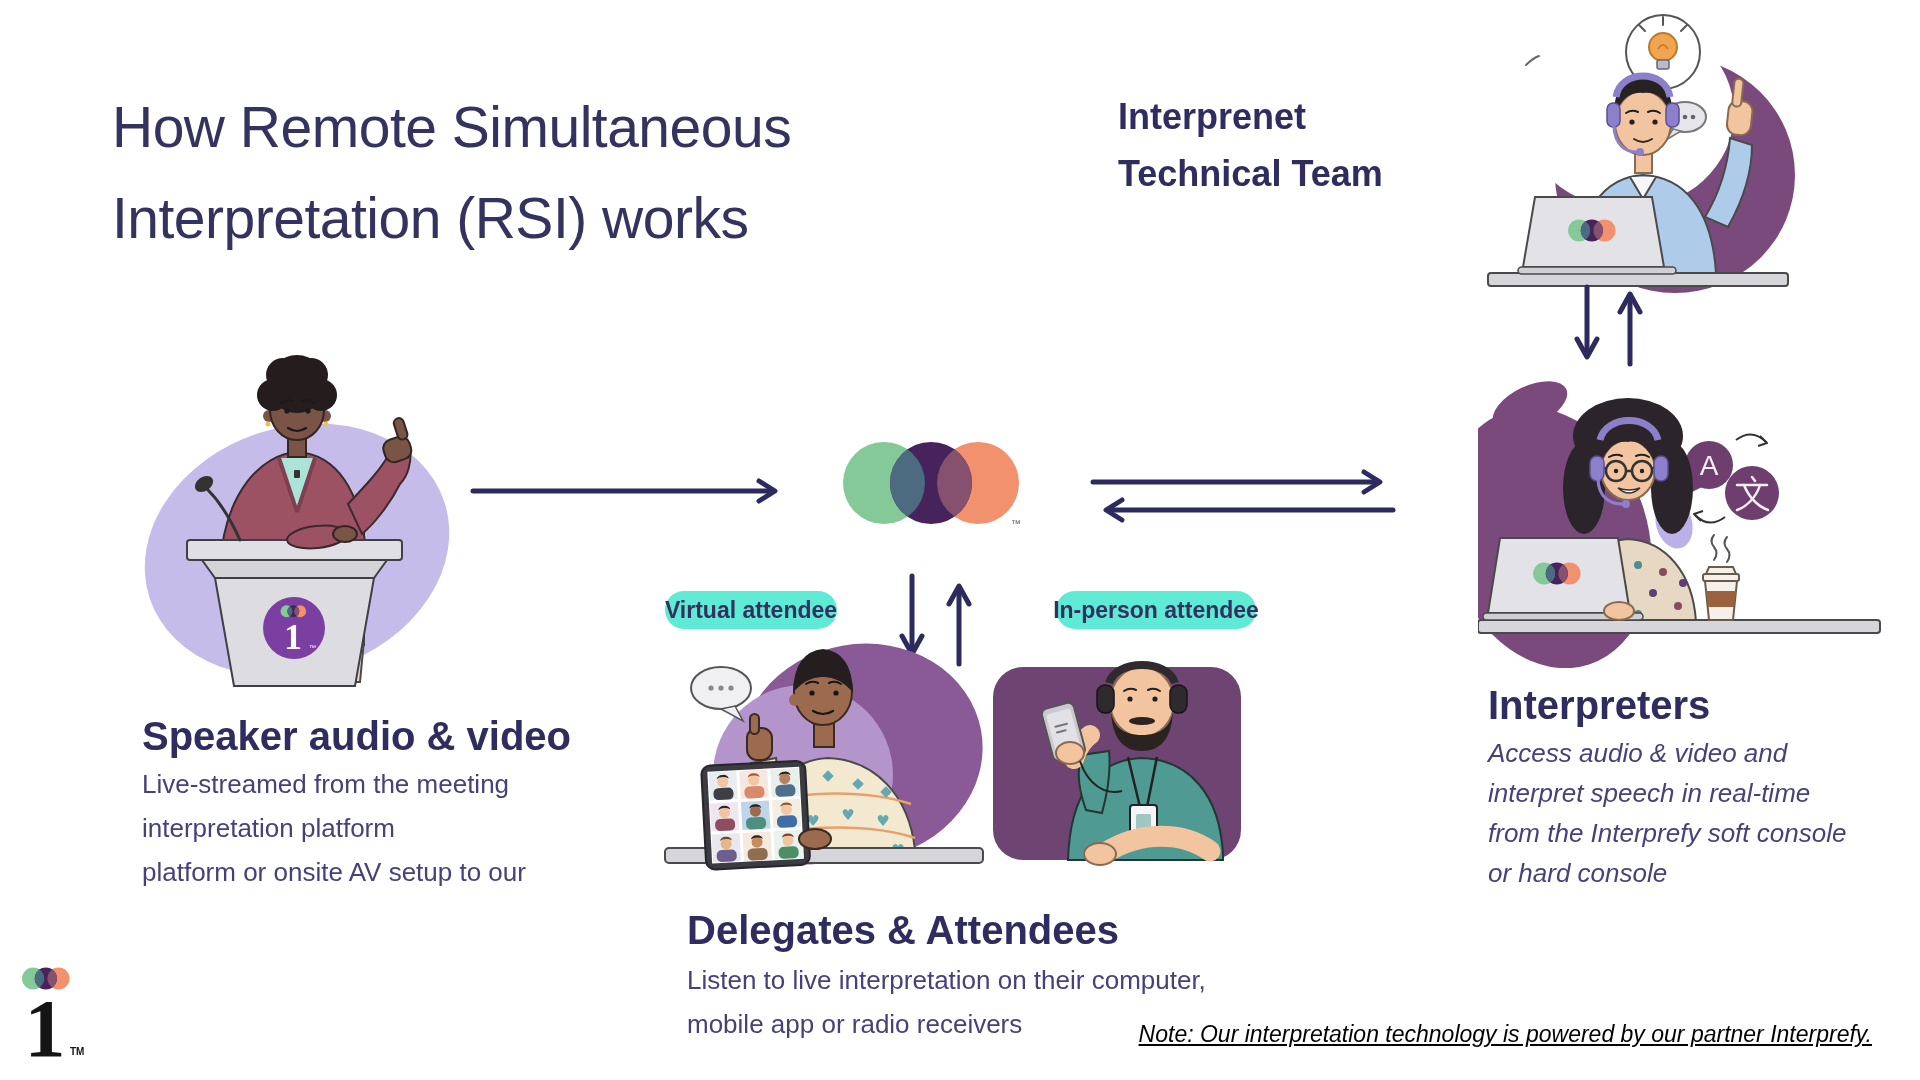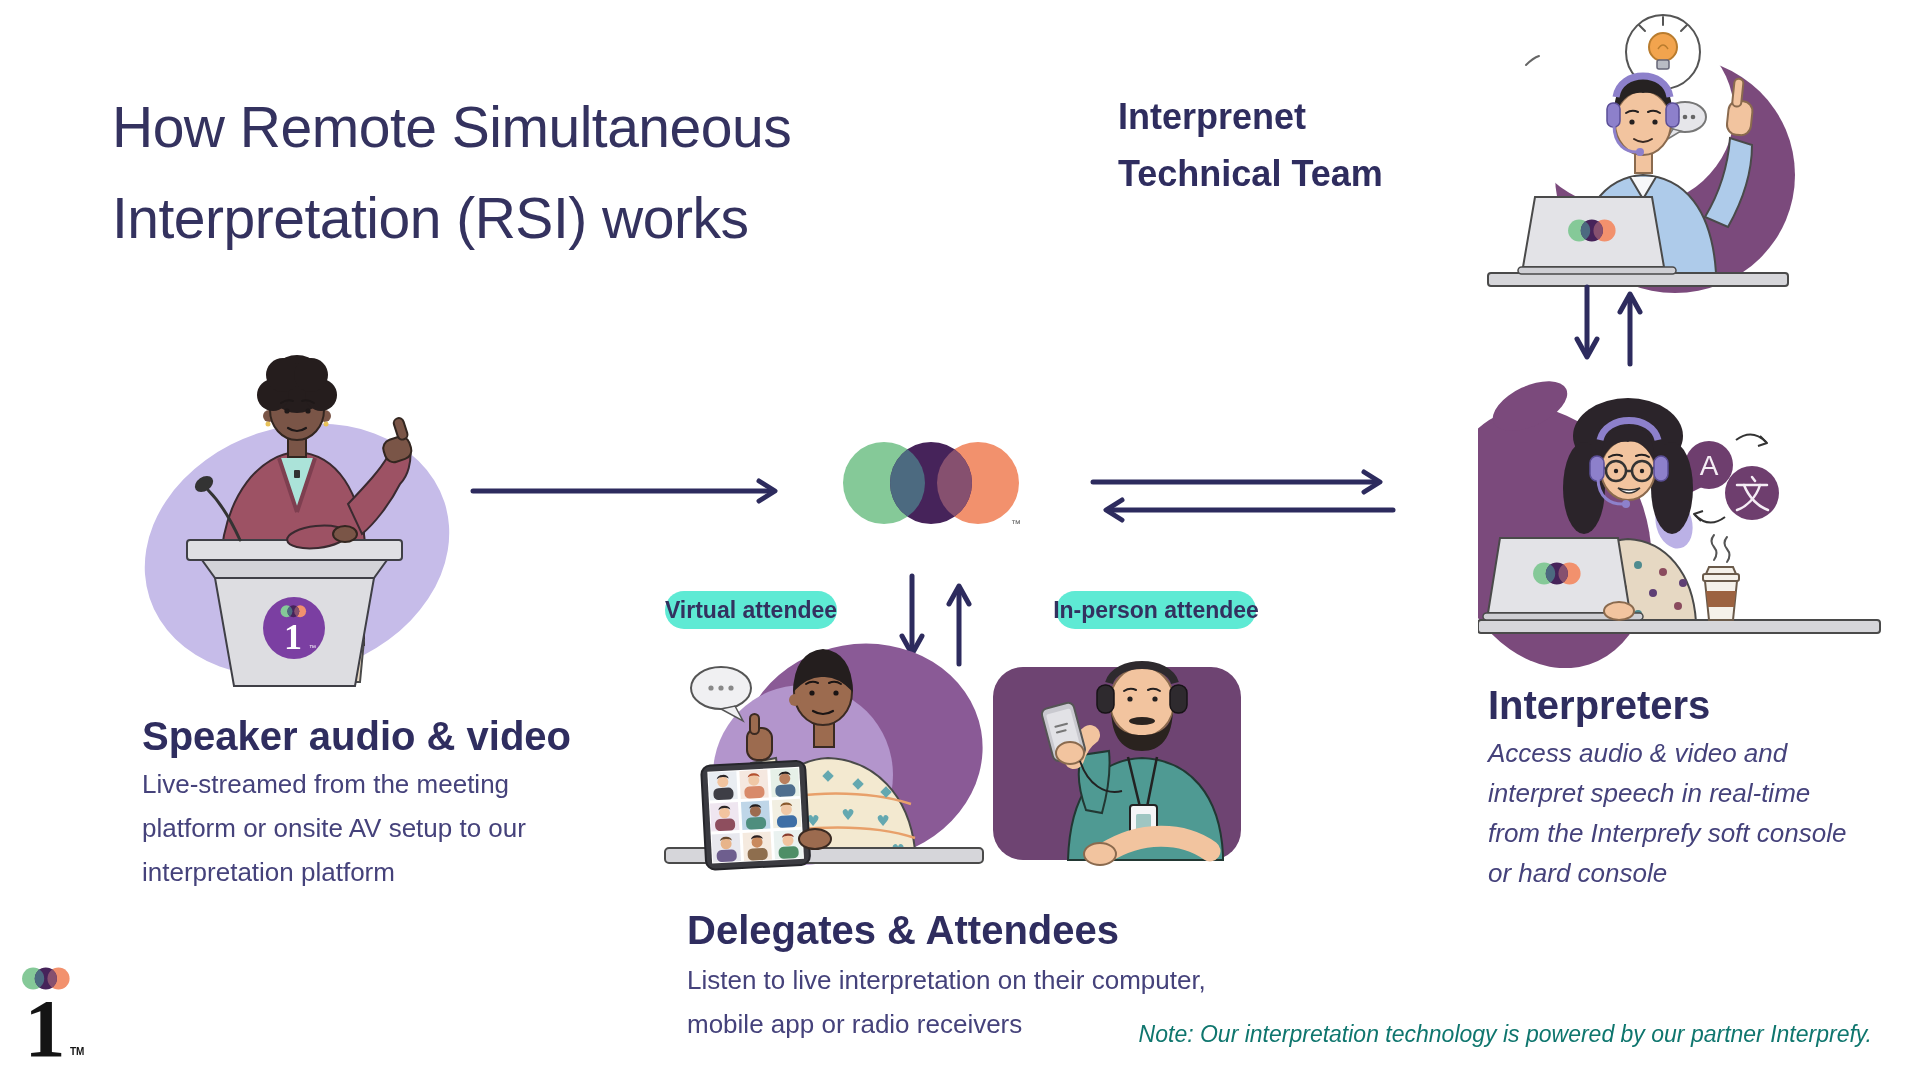--- a/index.html
+++ b/index.html
@@ -10,21 +10,21 @@
   .title div{white-space:nowrap;}
   .sec-heading{font-weight:700;color:#2F2D5F;white-space:nowrap;}
   .h40{font-size:40px;line-height:48px;}
   .h36{font-size:36px;line-height:57px;}
   .body-text{color:#45427B;font-size:26px;line-height:44px;font-weight:400;}
   .body-text.tight{line-height:40px;font-style:italic;}
   .body-text div{white-space:nowrap;}
   .badge{position:absolute;height:38px;background:#5eead4;border-radius:20px;
          color:#33315F;font-size:23px;font-weight:700;display:flex;
          align-items:center;justify-content:center;white-space:nowrap;}
-  .note{font-style:italic;color:#0f766e;font-size:23px;white-space:nowrap;}
+  .note{font-style:italic;color:#000000;font-size:23px;white-space:nowrap;text-decoration:underline;}
   svg{display:block;}
 </style>
 </head>
 <body>
 
 <div id="canvas">
 
   <svg width="0" height="0" style="position:absolute" aria-hidden="true">
     <defs>
       <clipPath id="clip-mid">
@@ -398,22 +398,22 @@
       <path d="M228,196 L258,196 L255,189 L231,189 Z" fill="#F5F1EA" stroke="#6a5a4a" stroke-width="2"></path>
       <rect x="225" y="196" width="36" height="7" rx="2" fill="#F5F1EA" stroke="#6a5a4a" stroke-width="2"></rect>
       <path d="M227,203 L259,203 L255,242 L231,242 Z" fill="#F5F1EA" stroke="#6a5a4a" stroke-width="2"></path>
       <path d="M228,213 L258,213 L256,229 L230,229 Z" fill="#9C6240"></path>
     </g>
   </svg>
 
   <div class="abs sec-heading h40" style="left:142px;top:712px;">Speaker audio &amp; video</div>
   <div class="abs body-text" style="left:142px;top:762px;">
     <div>Live-streamed from the meeting</div>
+    <div>interpretation platform</div>
     <div>platform or onsite AV setup to our</div>
-    <div>interpretation platform</div>
   </div>
 
   <div class="abs sec-heading h40" style="left:687px;top:906px;">Delegates &amp; Attendees</div>
   <div class="abs body-text" style="left:687px;top:958px;">
     <div>Listen to live interpretation on their computer,</div>
     <div>mobile app or radio receivers</div>
   </div>
 
   <div class="abs sec-heading h40" style="left:1488px;top:681px;">Interpreters</div>
   <div class="abs body-text tight" style="left:1488px;top:733px;">

